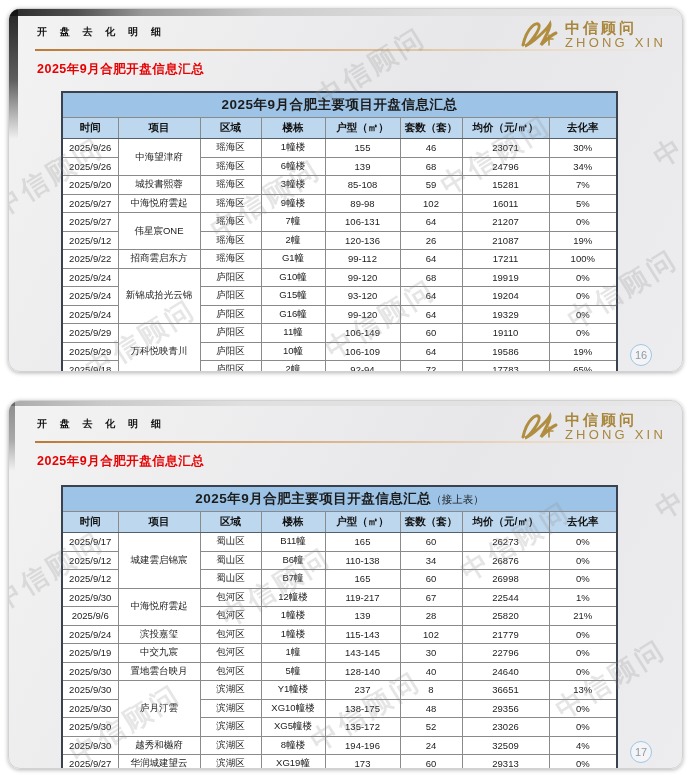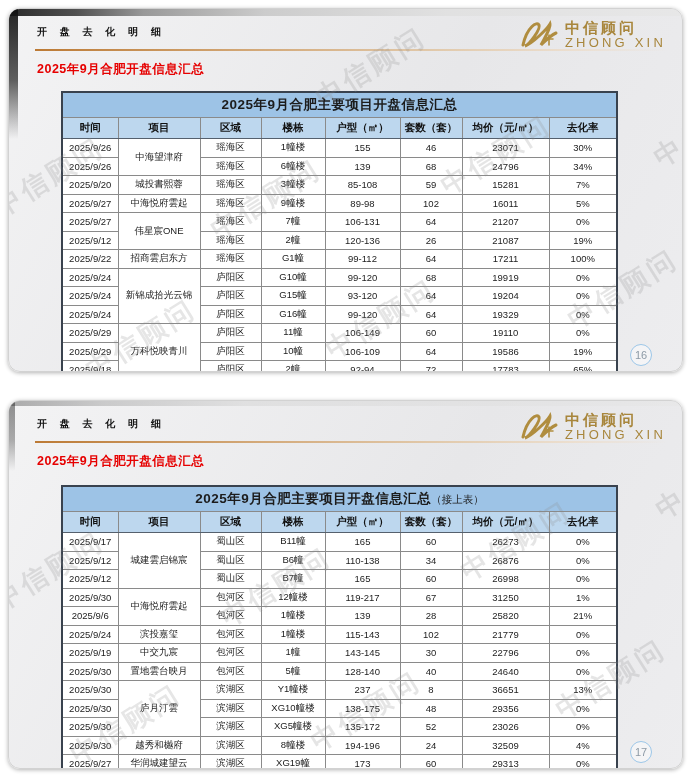--- a/index.html
+++ b/index.html
@@ -347,21 +347,21 @@
           <td>26998</td>
           <td>0%</td>
         </tr>
         <tr class="group-start">
           <td>2025/9/30</td>
           <td rowspan="2" class="project-cell">中海悦府雲起</td>
           <td>包河区</td>
           <td>12幢楼</td>
           <td>119-217</td>
           <td>67</td>
-          <td>31250</td>
+          <td>22544</td>
           <td>1%</td>
         </tr>
         <tr>
           <td>2025/9/6</td>
           <td>包河区</td>
           <td>1幢楼</td>
           <td>139</td>
           <td>28</td>
           <td>25820</td>
           <td>21%</td>

